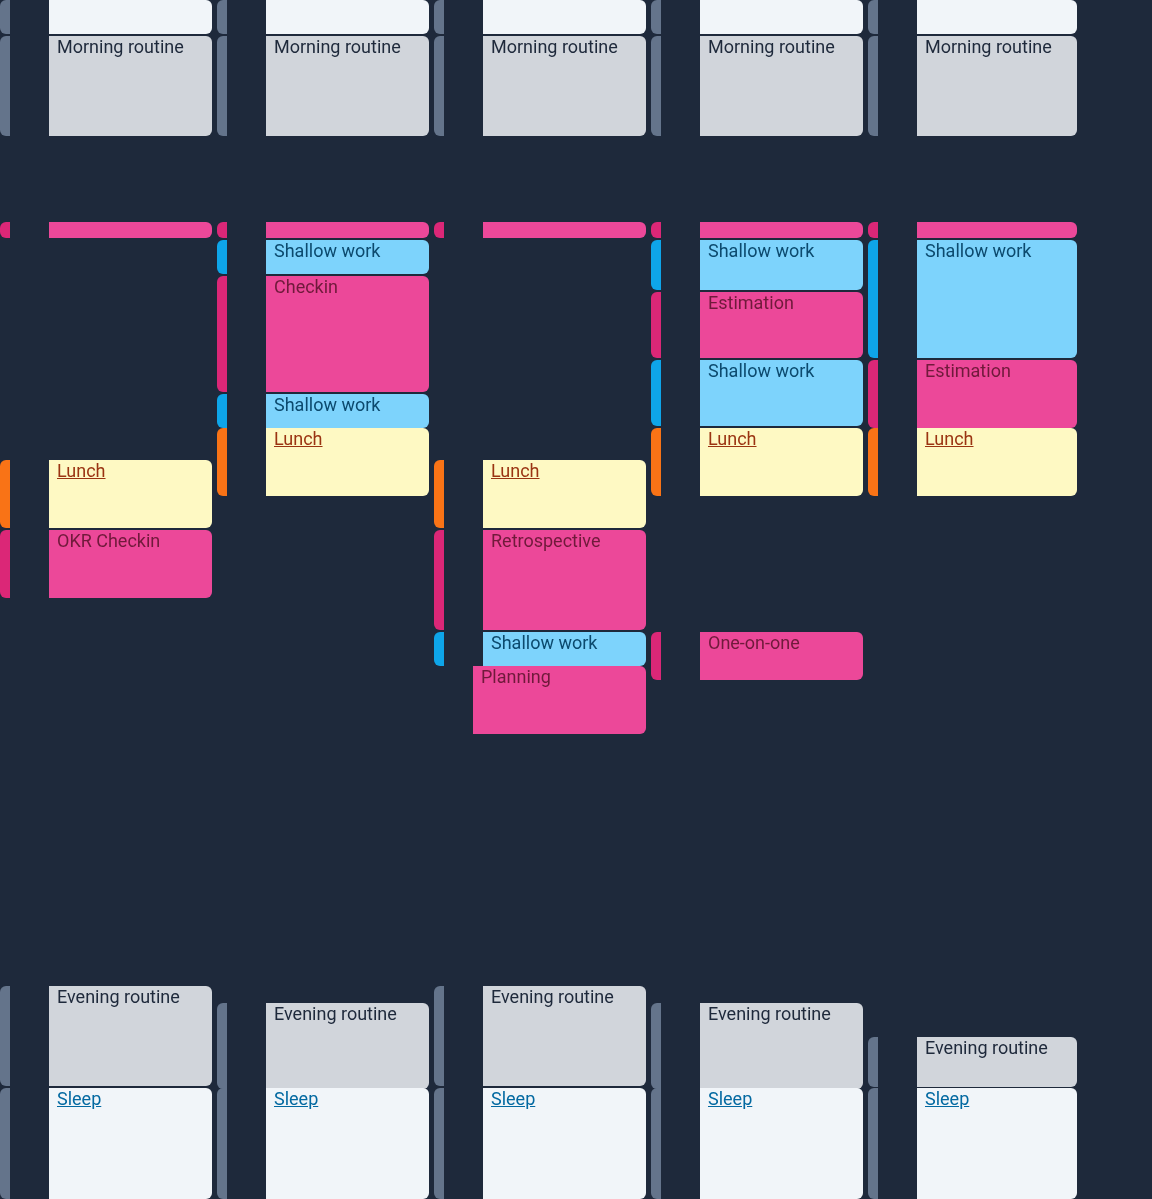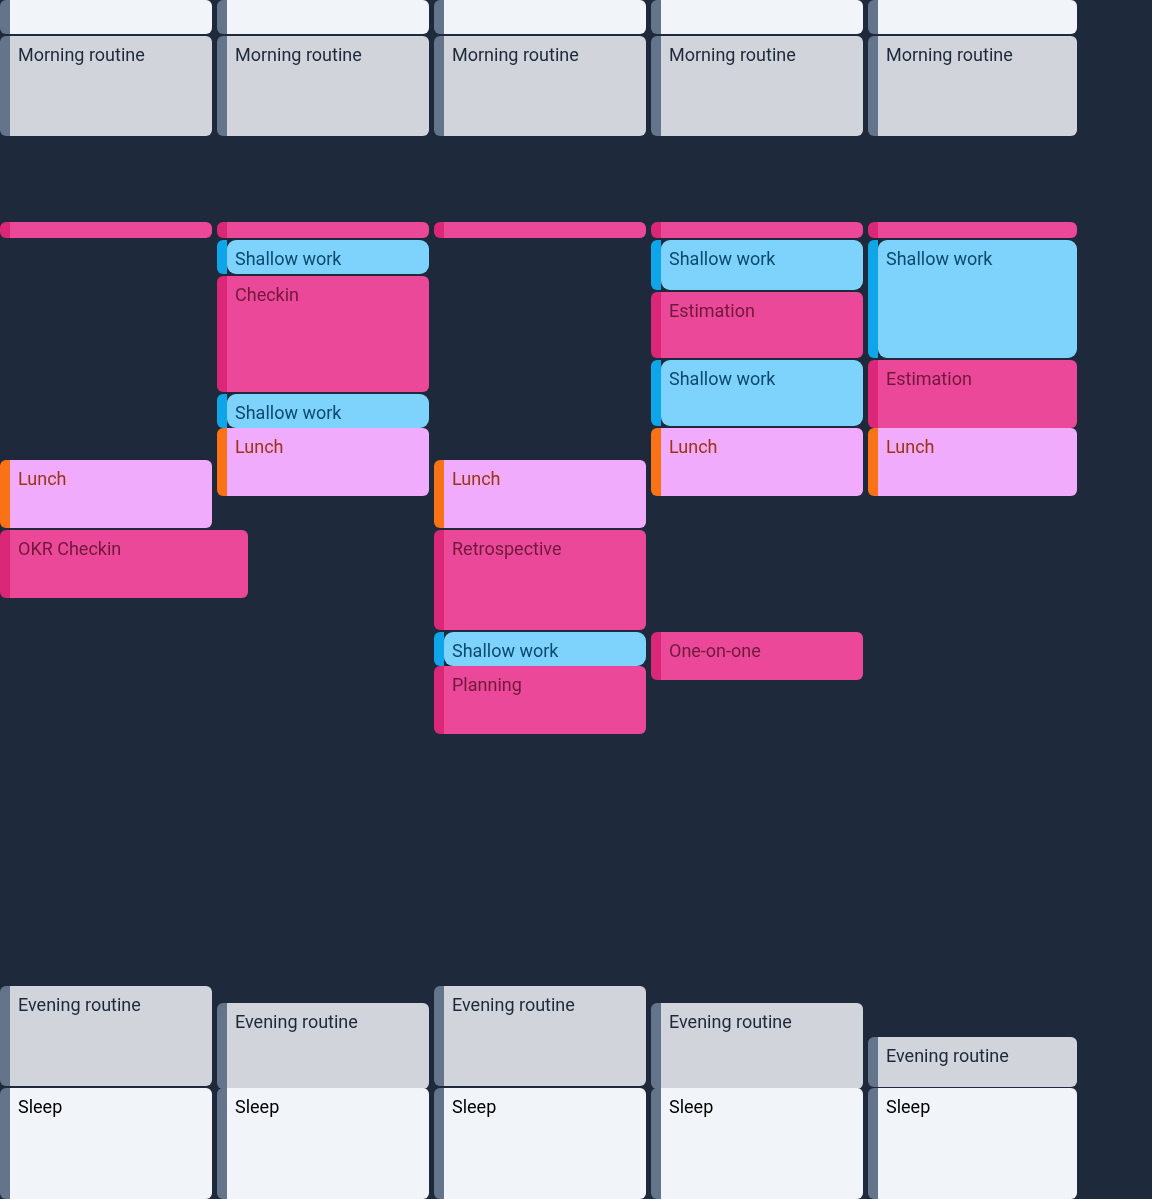--- a/index.html
+++ b/index.html
@@ -22,36 +22,37 @@
       overflow: hidden;
       display: flex;
       cursor: pointer;
     }
     .event-bar {
       width: 10px;
       flex-shrink: 0;
     }
     .event-body {
       flex: 1;
-      padding: 8px 8px;
+      padding: 0 8px;
       font-size: 18px;
       font-weight: 400;
+      margin-left: 39px;
     }
     .gray .event-bar { background: #64748b; }
     .gray .event-body { background: #d1d5db; color: #1e293b; }
     .lightgray .event-bar { background: #64748b; }
-    .lightgray .event-body { background: #f1f5f9; color: #000000; }
+    .lightgray .event-body { background: #f1f5f9; color: #0369a1; text-decoration: underline; }
     .pink .event-bar { background: #db2777; }
     .pink .event-body { background: #ec4899; color: #701a3b; }
     .pinksmall .event-bar { background: #db2777; }
     .pinksmall .event-body { background: #ec4899; }
     .blue .event-bar { background: #0ea5e9; }
-    .blue .event-body { background: #7dd3fc; color: #0c4a6e; border-radius: 9px; }
+    .blue .event-body { background: #7dd3fc; color: #0c4a6e; }
     .orange .event-bar { background: #f97316; }
-    .orange .event-body { background: #f0abfc; color: #9a3412; }
+    .orange .event-body { background: #fef9c3; color: #9a3412; text-decoration: underline; }
   </style>
 </head>
 <body>
 
 <div class="calendar" id="calendar">
     <div class="event lightgray" style="left: 0px; top: 0px; width: 212px; height: 34px;">
       <div class="event-bar"></div>
       <div class="event-body"></div>
     </div>
     <div class="event gray" style="left: 0px; top: 36px; width: 212px; height: 100px;">
@@ -59,21 +60,21 @@
       <div class="event-body">Morning routine</div>
     </div>
     <div class="event pinksmall" style="left: 0px; top: 222px; width: 212px; height: 16px;">
       <div class="event-bar"></div>
       <div class="event-body"></div>
     </div>
     <div class="event orange" style="left: 0px; top: 460px; width: 212px; height: 68px;">
       <div class="event-bar"></div>
       <div class="event-body">Lunch</div>
     </div>
-    <div class="event pink" style="left: 0px; top: 530px; width: 248px; height: 68px;">
+    <div class="event pink" style="left: 0px; top: 530px; width: 212px; height: 68px;">
       <div class="event-bar"></div>
       <div class="event-body">OKR Checkin</div>
     </div>
     <div class="event gray" style="left: 0px; top: 986px; width: 212px; height: 100px;">
       <div class="event-bar"></div>
       <div class="event-body">Evening routine</div>
     </div>
     <div class="event lightgray" style="left: 0px; top: 1088px; width: 212px; height: 111px;">
       <div class="event-bar"></div>
       <div class="event-body">Sleep</div>
@@ -131,21 +132,21 @@
       <div class="event-body">Lunch</div>
     </div>
     <div class="event pink" style="left: 434px; top: 530px; width: 212px; height: 100px;">
       <div class="event-bar"></div>
       <div class="event-body">Retrospective</div>
     </div>
     <div class="event blue" style="left: 434px; top: 632px; width: 212px; height: 34px;">
       <div class="event-bar"></div>
       <div class="event-body">Shallow work</div>
     </div>
-    <div class="event pink" style="left: 434px; top: 666px; width: 212px; height: 68px;">
+    <div class="event pink" style="left: 434px; top: 666px; width: 212px; height: 68px; flex-direction: column;">
       <div class="event-bar"></div>
       <div class="event-body">Planning</div>
     </div>
     <div class="event gray" style="left: 434px; top: 986px; width: 212px; height: 100px;">
       <div class="event-bar"></div>
       <div class="event-body">Evening routine</div>
     </div>
     <div class="event lightgray" style="left: 434px; top: 1088px; width: 212px; height: 111px;">
       <div class="event-bar"></div>
       <div class="event-body">Sleep</div>

